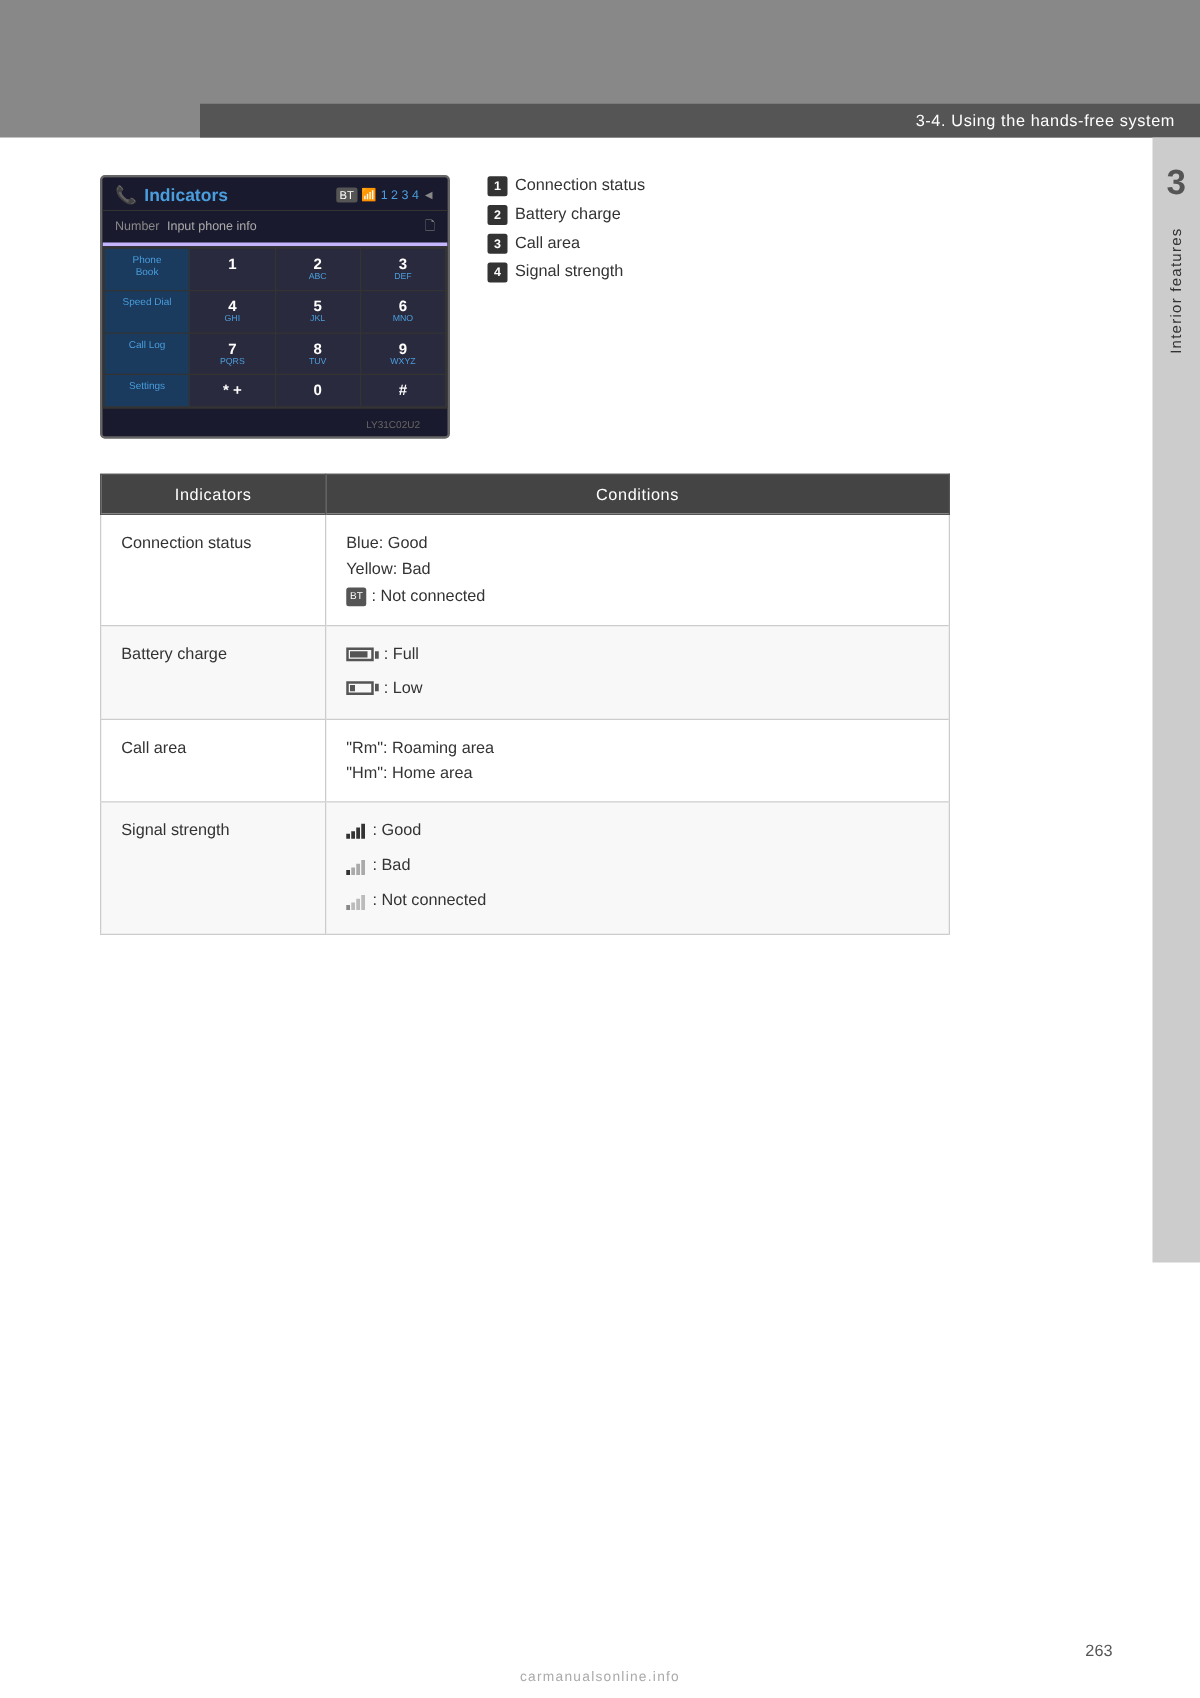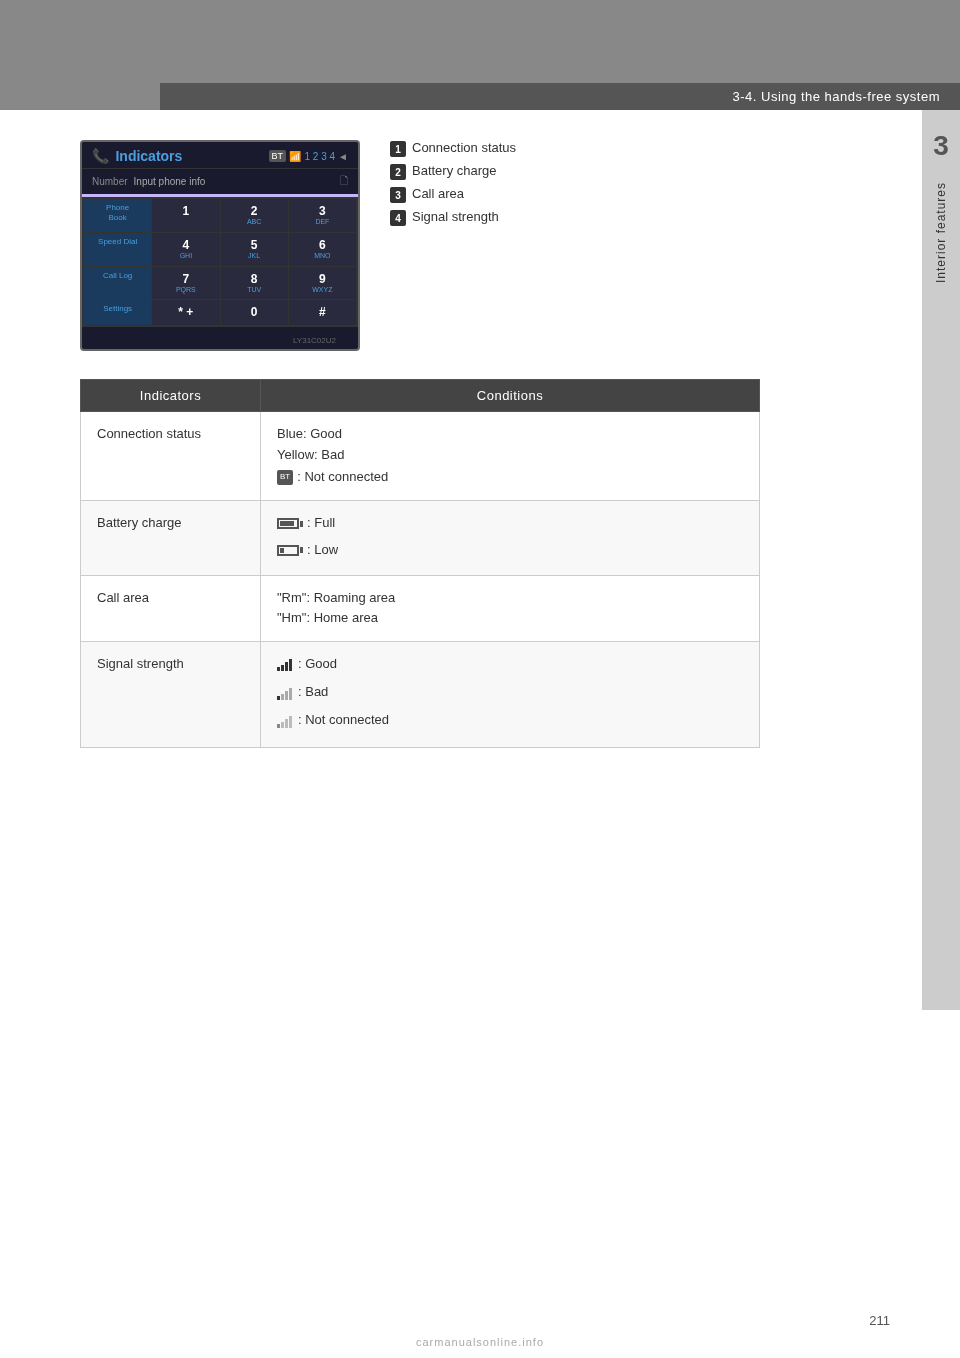--- a/index.html
+++ b/index.html
@@ -522,15 +522,15 @@
             </span>
             <span>: Not connected</span>
           </span>
         </td>
       </tr>
     </tbody>
   </table>
 
 </div>
 
-<div class="page-number">211</div>
+<div class="page-number">263</div>
 
 <div class="watermark">carmanualsonline.info</div>
 
 </body></html>

